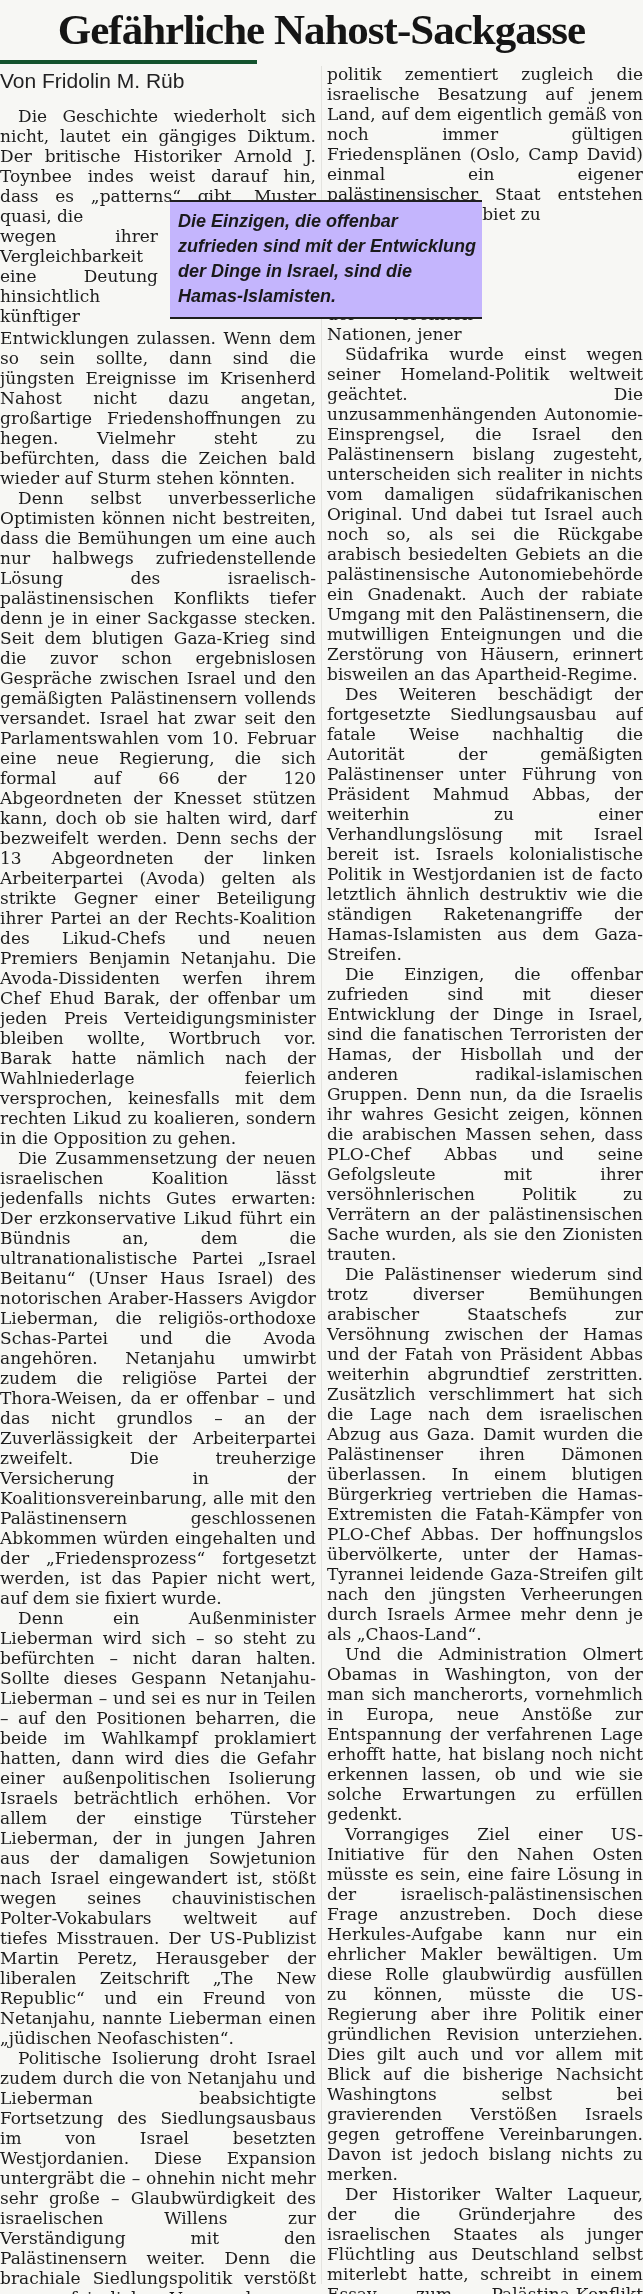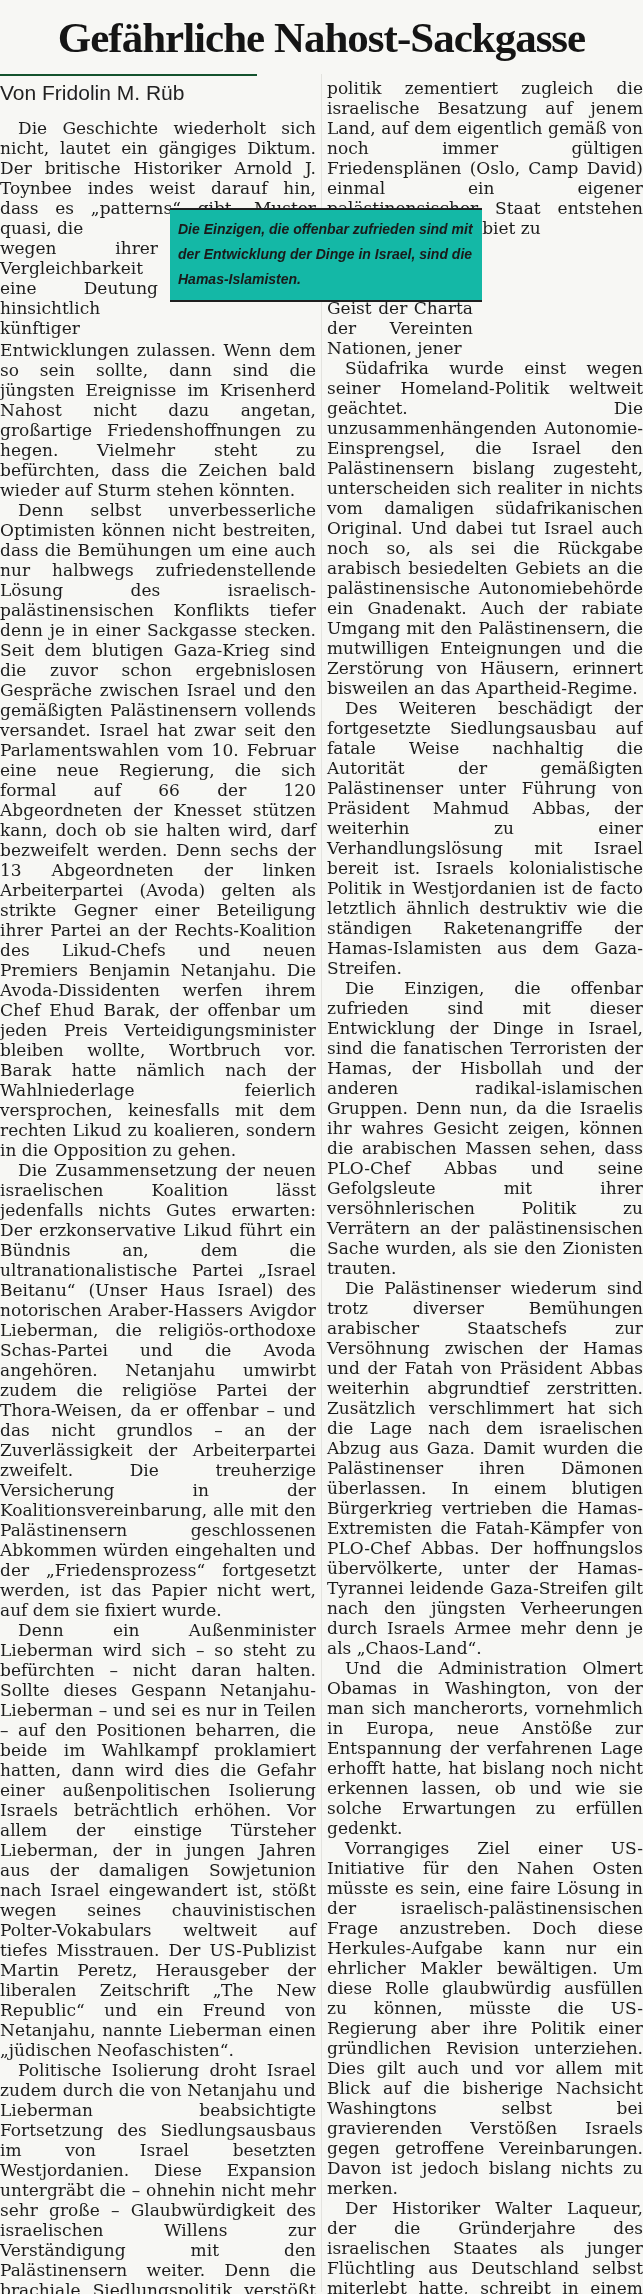--- a/index.html
+++ b/index.html
@@ -14,21 +14,21 @@
     font-family: "DejaVu Serif", serif;
     overflow: hidden;
     position: relative;
   }
   .page {
     position: relative;
     width: 643px;
     height: 2294px;
   }
   .headline {
-    margin: 8px;
+    margin: 0;
     padding-top: 2px;
     text-align: center;
     font-family: "Liberation Serif", serif;
     font-weight: bold;
     font-size: 43px;
     line-height: 56px;
     letter-spacing: -1px;
     color: #151515;
     white-space: nowrap;
   }
@@ -41,21 +41,21 @@
   .col {
     width: 316px;
     font-size: 17px;
     line-height: 20px;
     text-align: justify;
     hyphens: auto;
     -webkit-hyphens: auto;
     overflow-wrap: break-word;
   }
   .byline {
-    border-top: 2px solid #14532d;
+    border-top: 4px solid #14532d;
     width: 257px;
     padding-top: 5px;
     margin-bottom: 13px;
     font-family: "Liberation Sans", sans-serif;
     font-size: 21px;
     line-height: 24px;
     text-align: left;
     color: #222;
   }
   .col p, .col .seg {
@@ -75,25 +75,25 @@
   .right-col { padding-top: 4px; }
   .pullquote {
     position: absolute;
     top: 200px;
     left: 170px;
     width: 312px;
     box-sizing: border-box;
     border-top: 2px solid #1f1f1f;
     border-bottom: 2px solid #1f1f1f;
     padding: 7px 4px 8px 8px;
-    background: #14b8a6;
+    background: #c4b5fd;
     font-family: "Liberation Sans", sans-serif;
     font-weight: bold;
     font-style: italic;
-    font-size: 14px;
+    font-size: 18px;
     line-height: 25px;
     text-align: left;
     color: #1a1a1a;
     z-index: 2;
   }
   .col-divider {
     position: absolute;
     left: 321px;
     top: 66px;
     bottom: 10px;

